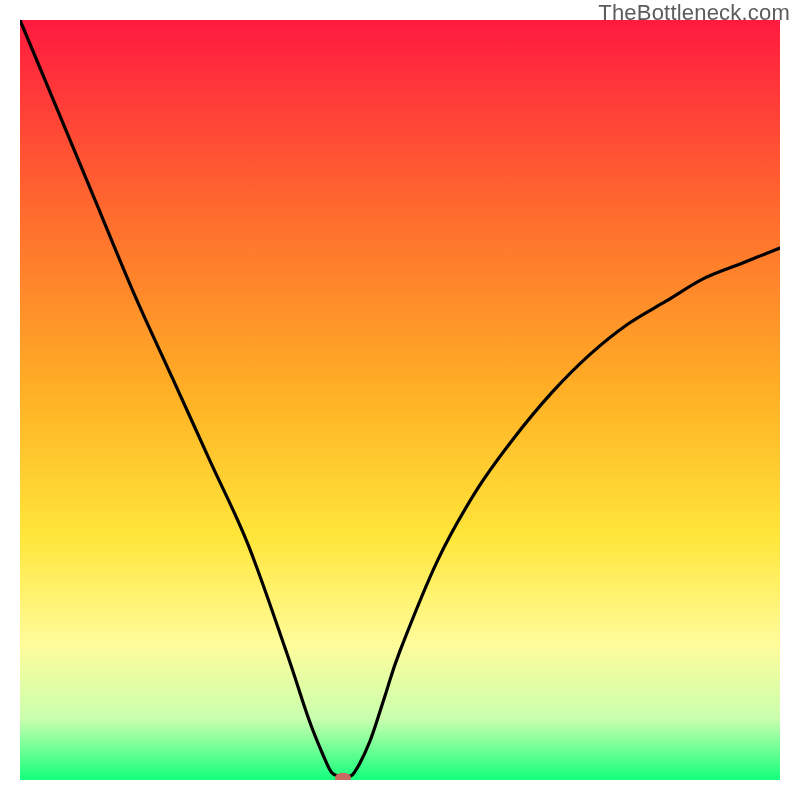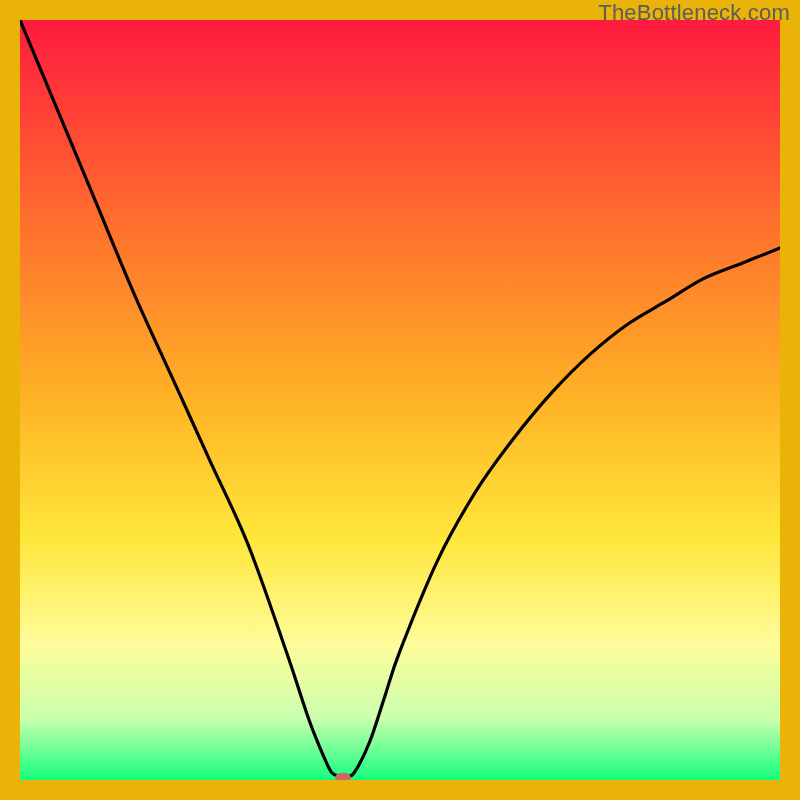--- a/index.html
+++ b/index.html
@@ -7,21 +7,21 @@
     padding: 0;
     width: 800px;
     height: 800px;
     background: #000;
     overflow: hidden;
   }
   .frame {
     position: relative;
     width: 800px;
     height: 800px;
-    background: #eab308;
+    background: #ffffff;
   }
   .plot {
     position: absolute;
     left: 20px;
     top: 20px;
     width: 760px;
     height: 760px;
   }
   .watermark {
     position: absolute;

